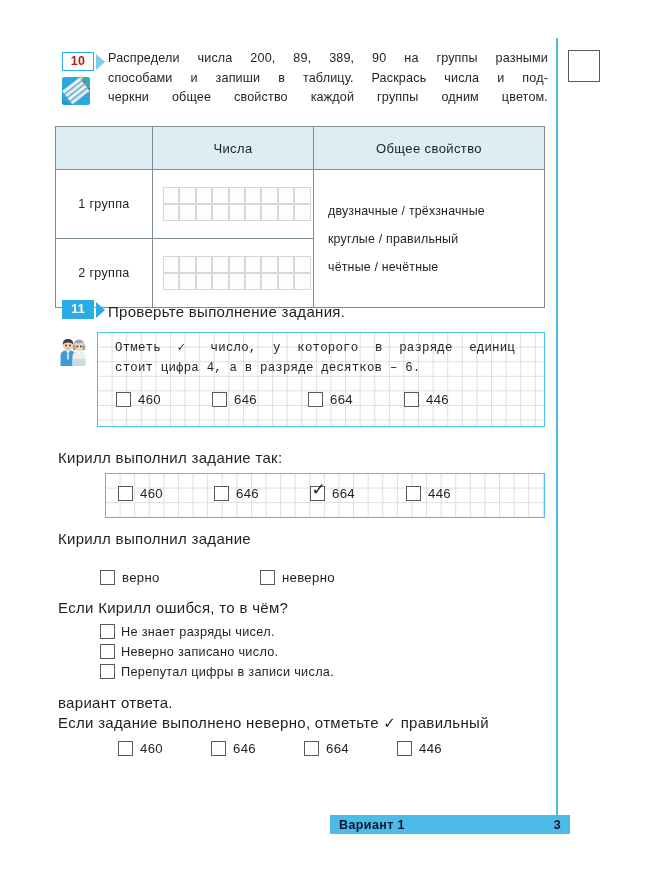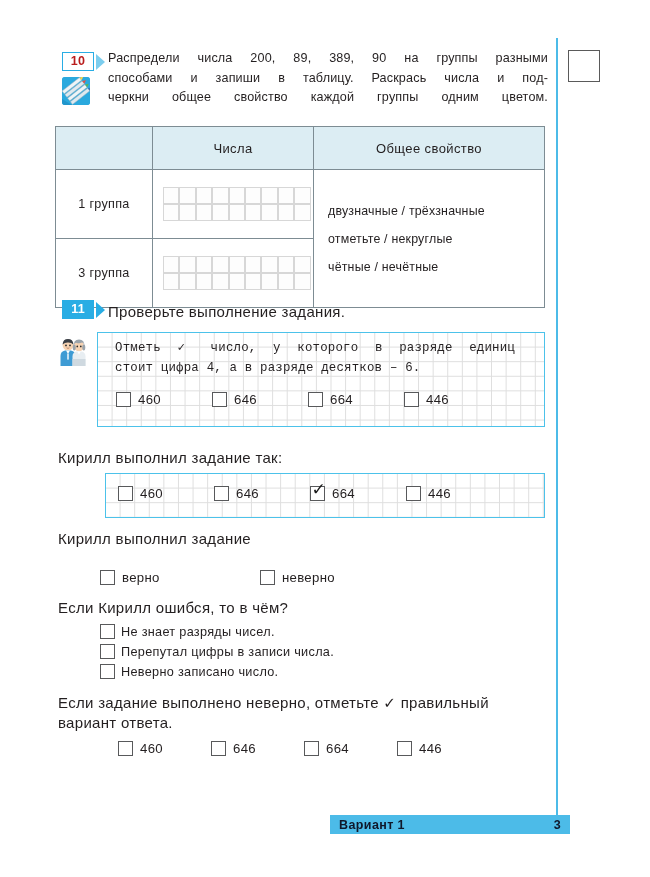--- a/index.html
+++ b/index.html
@@ -333,26 +333,26 @@
           <div></div>
               <div></div>
               <div></div>
           <div></div>
               <div></div>
               <div></div>
         </div>
       </td>
       <td class="props" rowspan="2">
         <div>двузначные / трёхзначные</div>
-        <div>отметьте / некруглые</div>
+        <div>круглые / правильный</div>
         <div>чётные / нечётные</div>
       </td>
     </tr>
     <tr>
-      <td class="grp">3  группа</td>
+      <td class="grp">2  группа</td>
       <td class="cellgrid">
         <div class="minigrid">
           <div></div>
               <div></div>
               <div></div>
           <div></div>
               <div></div>
               <div></div>
           <div></div>
               <div></div>
@@ -469,31 +469,31 @@
   </div>
 
   <div class="q-text" style="left:58px; top:599px;">Если  Кирилл  ошибся,  то  в  чём?</div>
   <div class="opt-list" style="left:100px; top:622px;">
     <div class="opt-line">
       <span class="cbox"></span>
       <span class="cblabel">Не  знает  разряды  чисел.</span>
     </div>
     <div class="opt-line">
       <span class="cbox"></span>
+      <span class="cblabel">Неверно  записано  число.</span>
+    </div>
+    <div class="opt-line">
+      <span class="cbox"></span>
       <span class="cblabel">Перепутал  цифры  в  записи  числа.</span>
     </div>
-    <div class="opt-line">
-      <span class="cbox"></span>
-      <span class="cblabel">Неверно  записано  число.</span>
-    </div>
   </div>
 
   <div class="q-text wrap" style="left:58px; top:693px; width:487px;">
+    <div>вариант  ответа.</div>
     <div>Если  задание  выполнено  неверно,  отметьте  ✓  правильный</div>
-    <div>вариант  ответа.</div>
   </div>
 
   <div class="cbrow" style="left:118px; top:741px;">
     <div class="cbitem" style="width:93px;">
       <span class="cbox"></span>
       <span class="cblabel">460</span>
     </div>
     <div class="cbitem" style="width:93px;">
       <span class="cbox"></span>
       <span class="cblabel">646</span>

